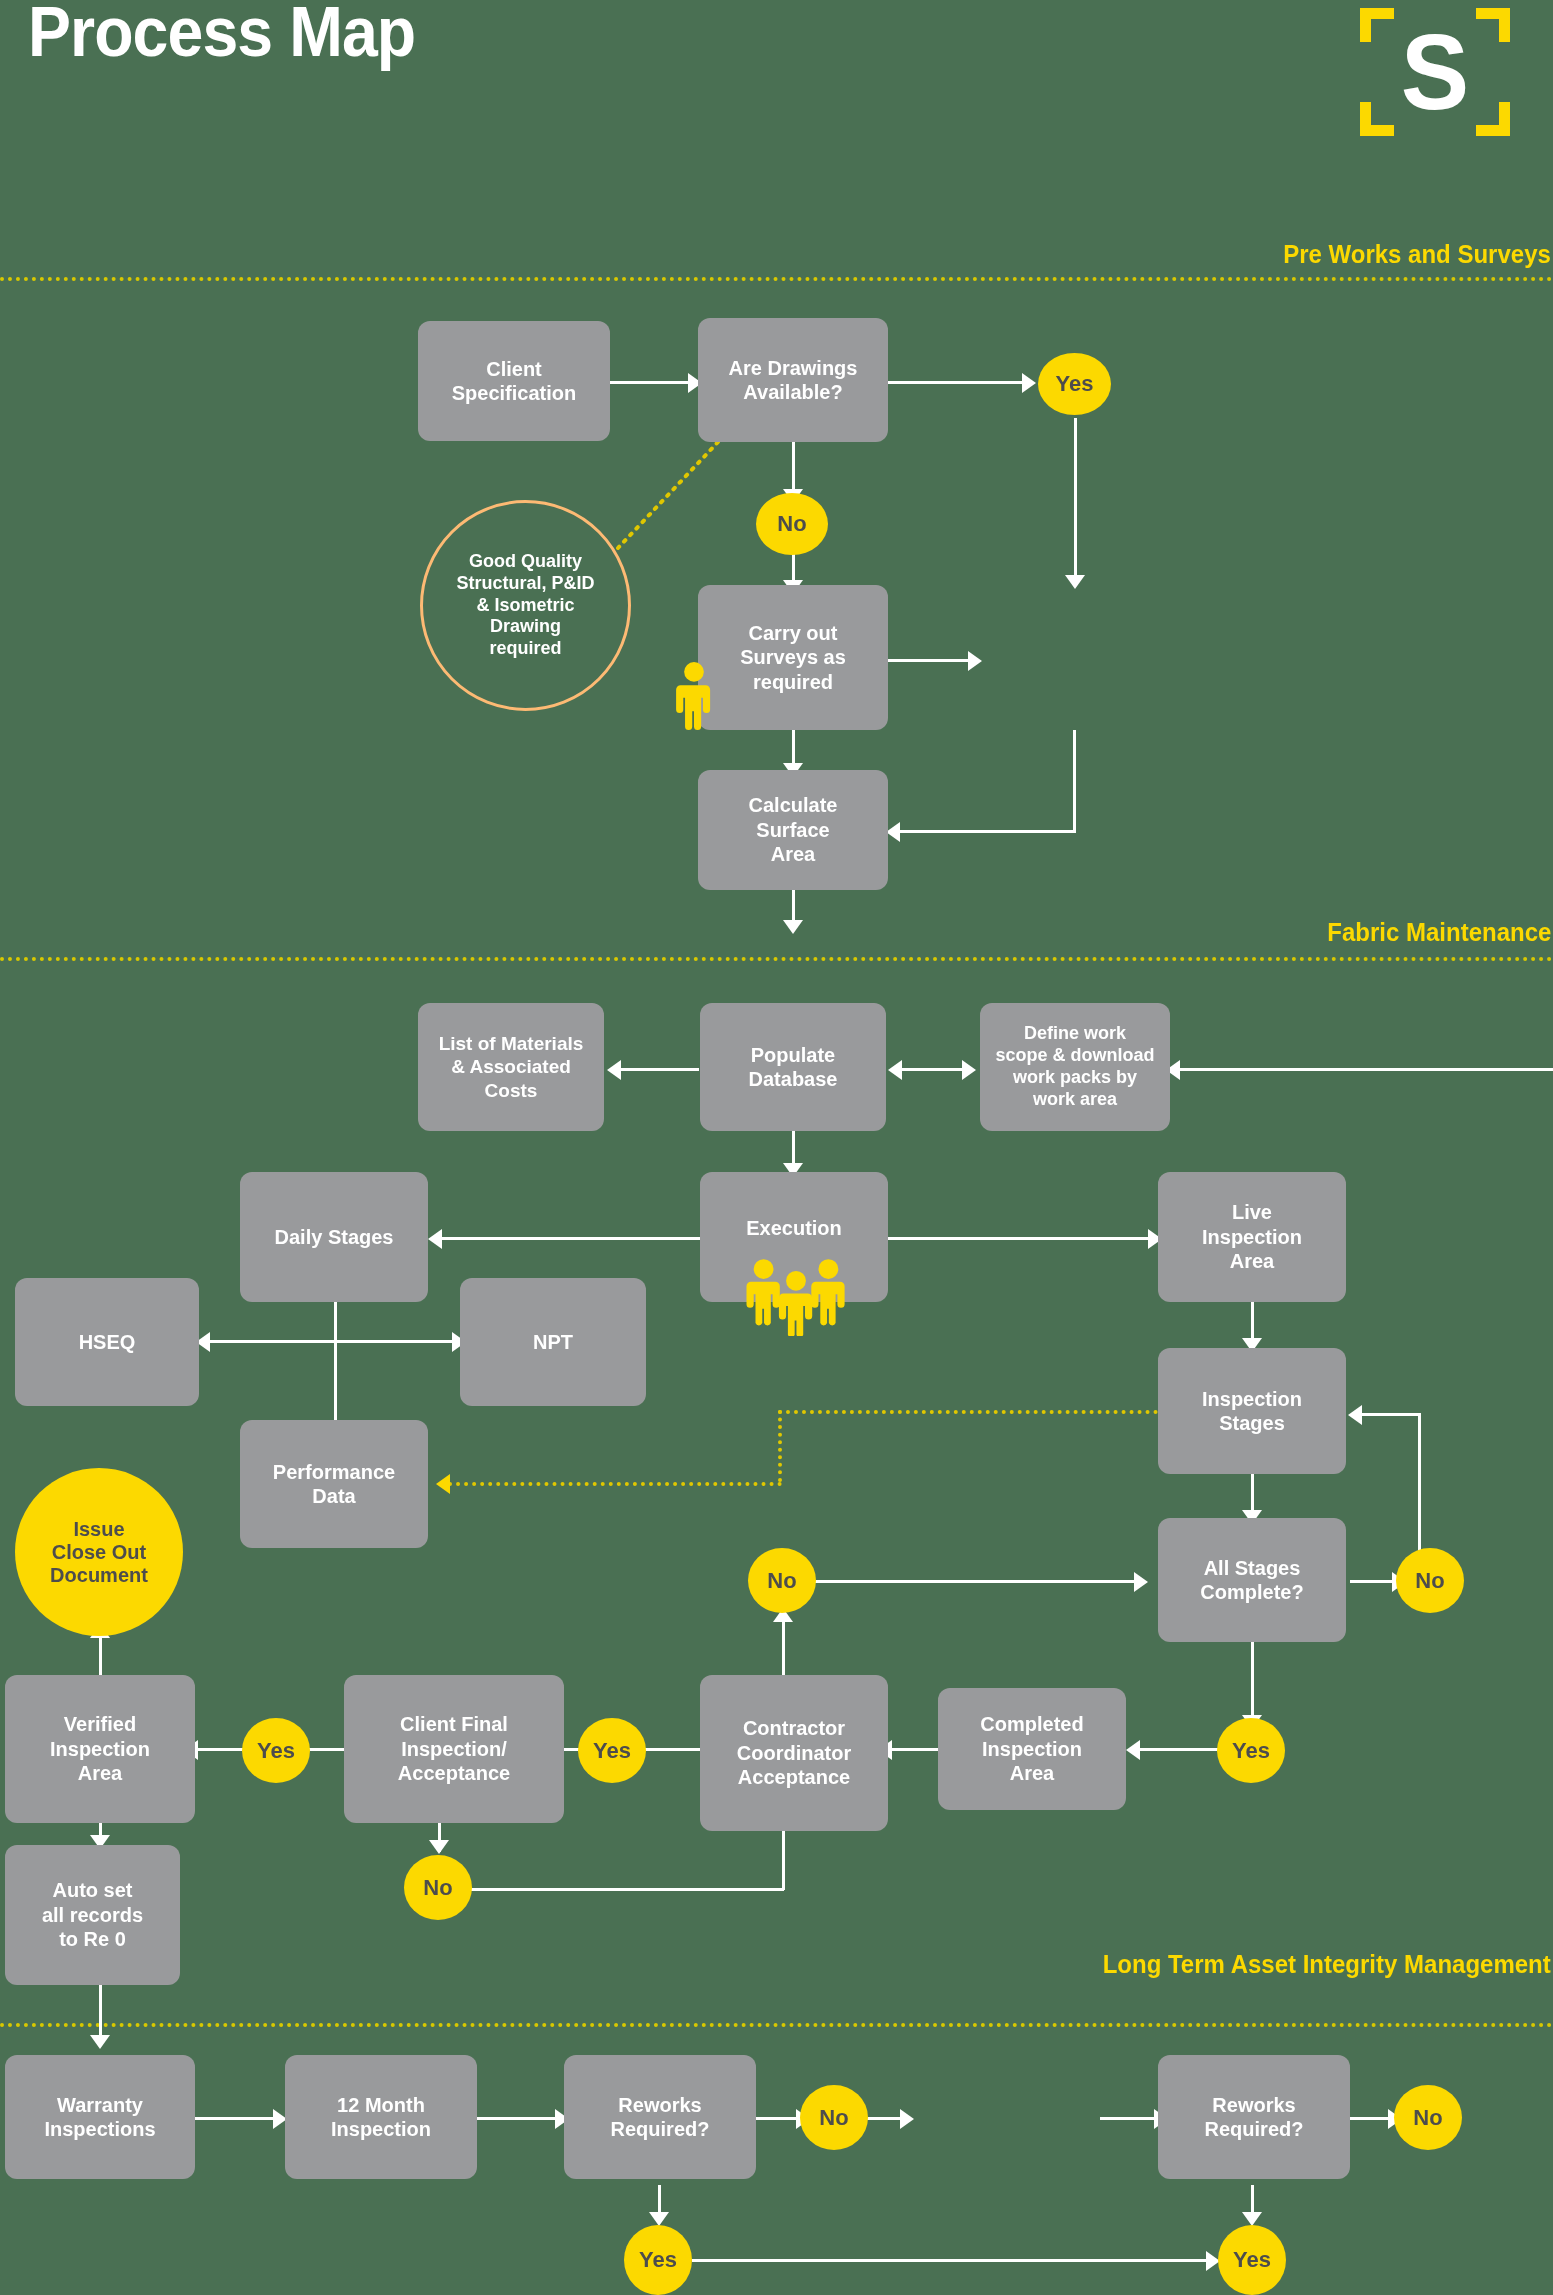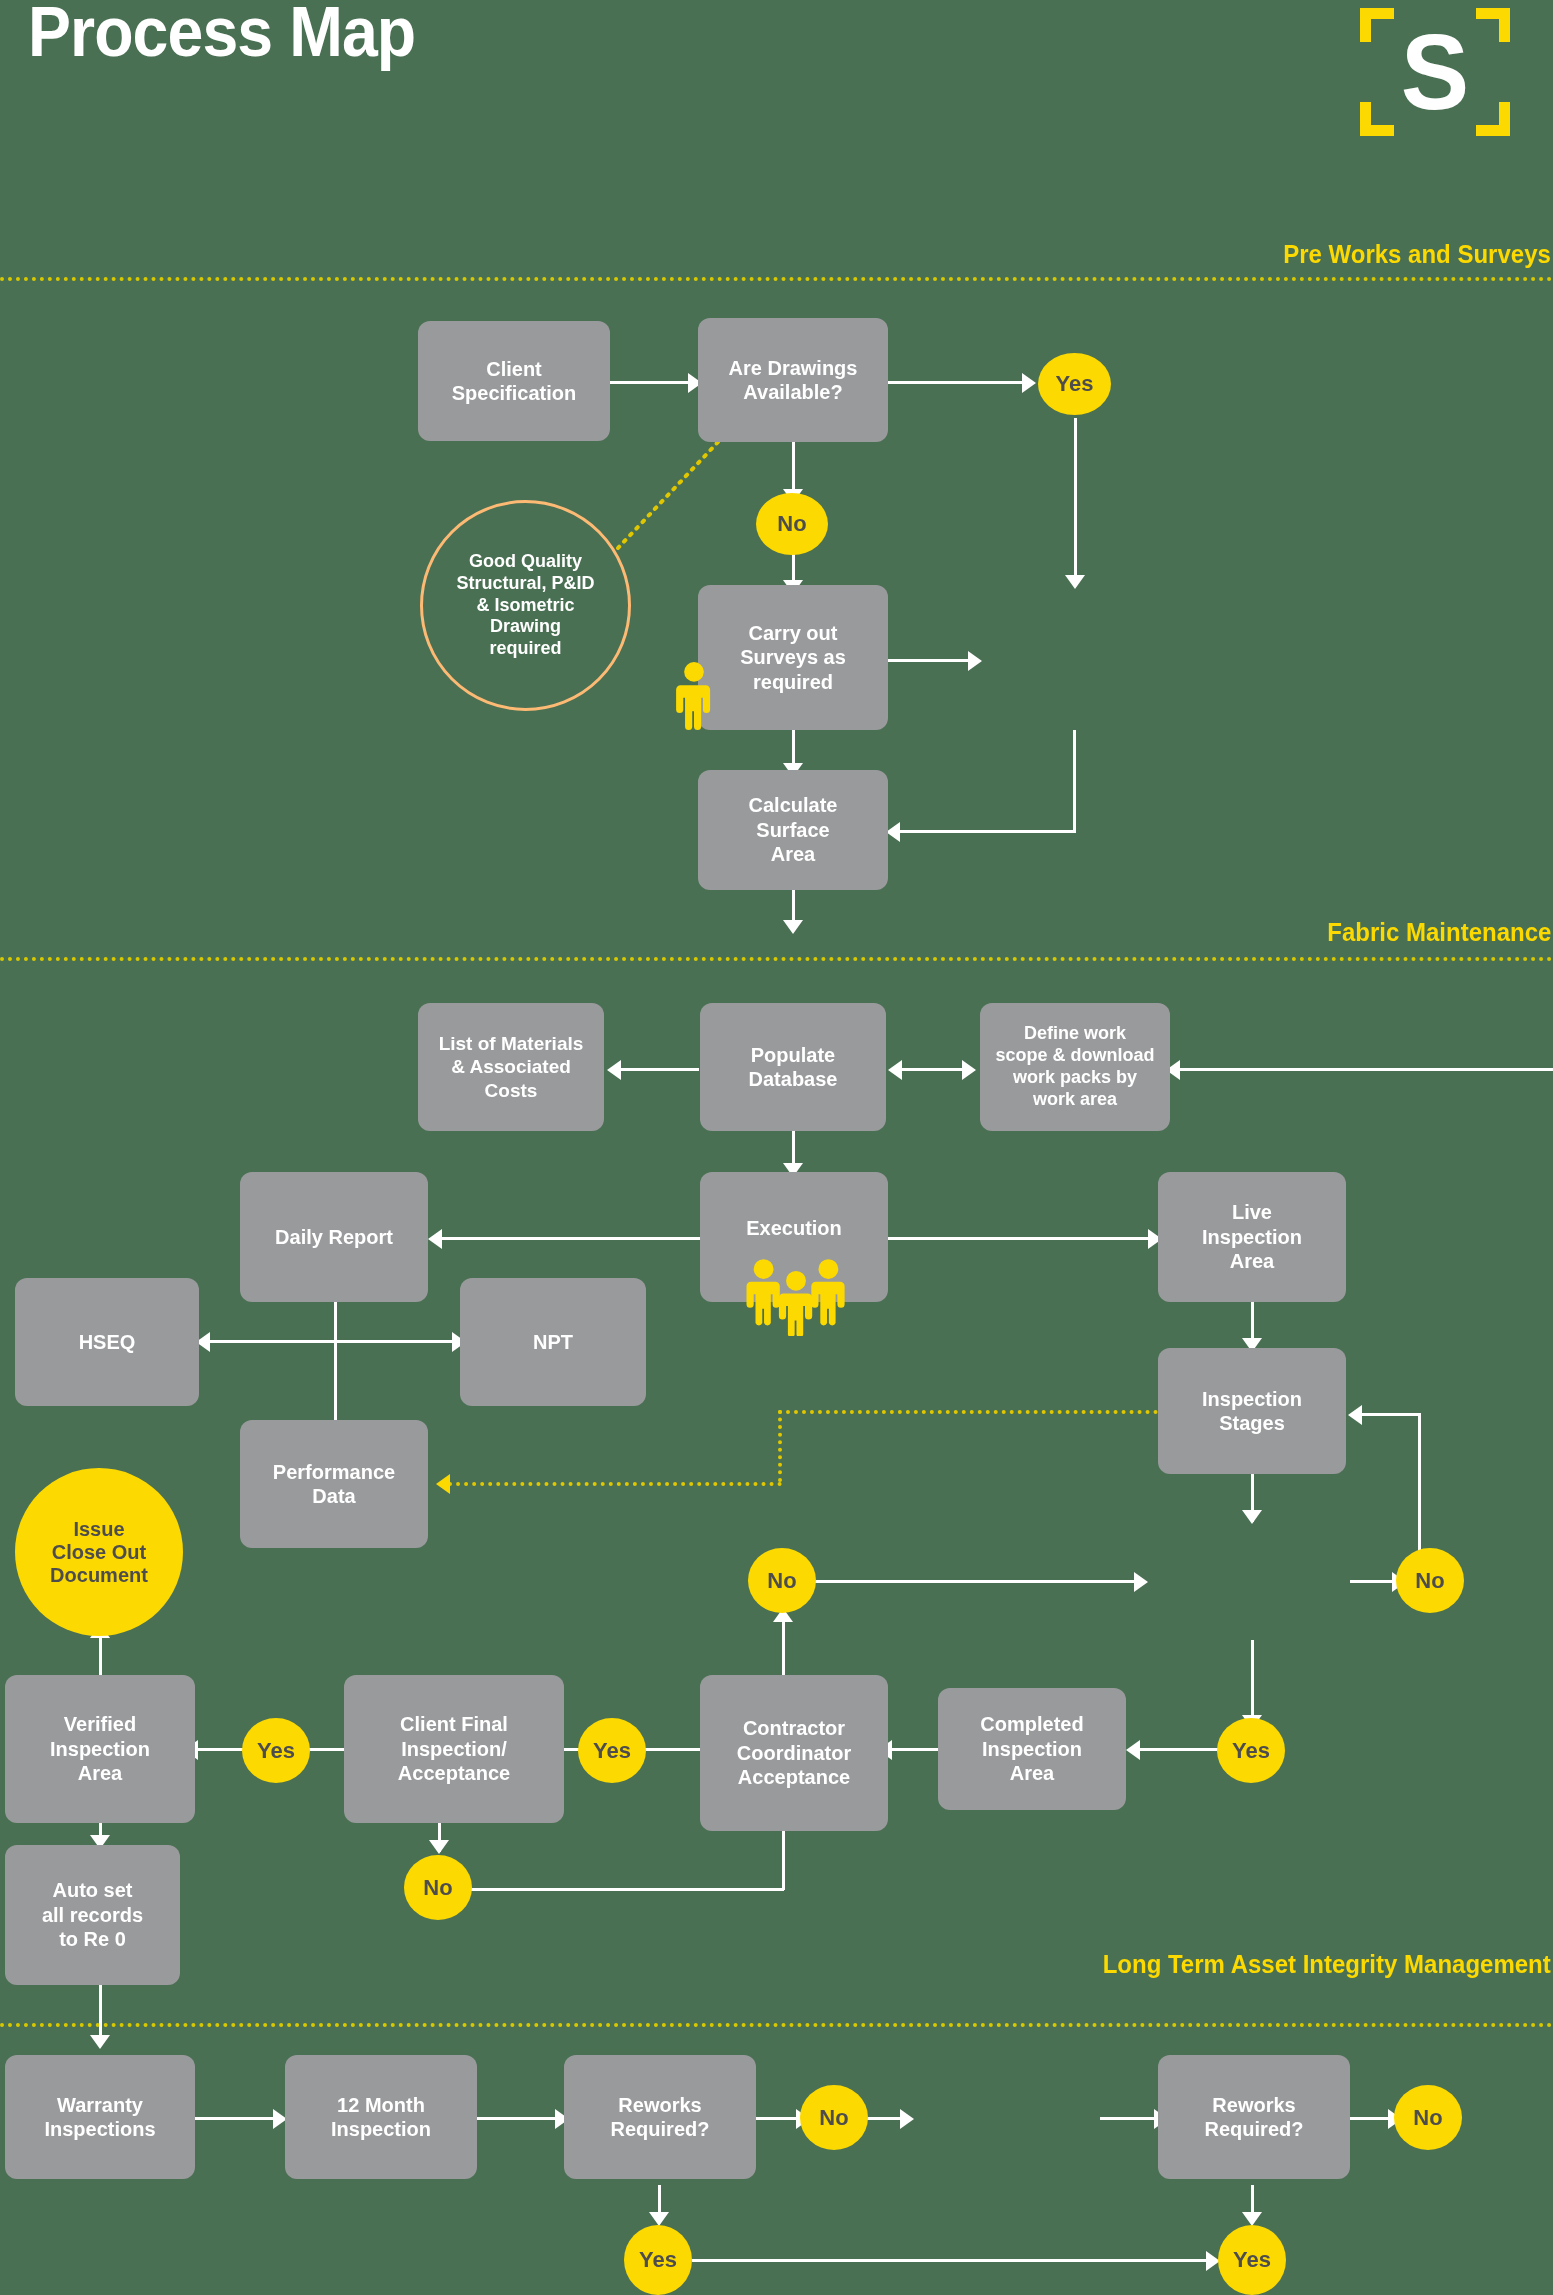--- a/index.html
+++ b/index.html
@@ -271,21 +271,21 @@
       <span>List of Materials<br>&amp; Associated<br>Costs</span>
     </div>
   <div class="node" style="left:700px;top:1003px;width:186px;height:128px;font-size:20px;">
       <span>Populate<br>Database</span>
     </div>
   <div class="node" style="left:980px;top:1003px;width:190px;height:128px;font-size:18px;">
       <span>Define work<br>scope &amp; download<br>work packs by<br>work area</span>
     </div>
 
   <div class="node" style="left:240px;top:1172px;width:188px;height:130px;font-size:20px;">
-      <span>Daily Report</span>
+      <span>Daily Stages</span>
     </div>
   <div class="node" style="left:700px;top:1172px;width:188px;height:130px;font-size:20px;align-items:flex-start;padding-top:44px;">
       <span>Execution</span>
     </div>
   <div class="node" style="left:1158px;top:1172px;width:188px;height:130px;font-size:20px;">
       <span>Live<br>Inspection<br>Area</span>
     </div>
 
   <div class="node" style="left:15px;top:1278px;width:184px;height:128px;font-size:20px;">
       <span>HSEQ</span>
@@ -298,20 +298,23 @@
     </div>
 
   <div class="node" style="left:240px;top:1420px;width:188px;height:128px;font-size:20px;">
       <span>Performance<br>Data</span>
     </div>
 
   <div class="pill" style="left:15px;top:1468px;width:168px;height:168px;font-size:20px;color:#4d4d4d;">
       <span>Issue<br>Close Out<br>Document</span>
     </div>
 
+  <div class="node" style="left:1158px;top:1518px;width:188px;height:124px;font-size:20px;">
+      <span>All Stages<br>Complete?</span>
+    </div>
   <div class="pill" style="left:1396px;top:1548px;width:68px;height:65px;font-size:22px;">
       <span>No</span>
     </div>
   <div class="pill" style="left:748px;top:1548px;width:68px;height:65px;font-size:22px;">
       <span>No</span>
     </div>
   <div class="pill" style="left:1217px;top:1718px;width:68px;height:65px;font-size:22px;">
       <span>Yes</span>
     </div>
 

